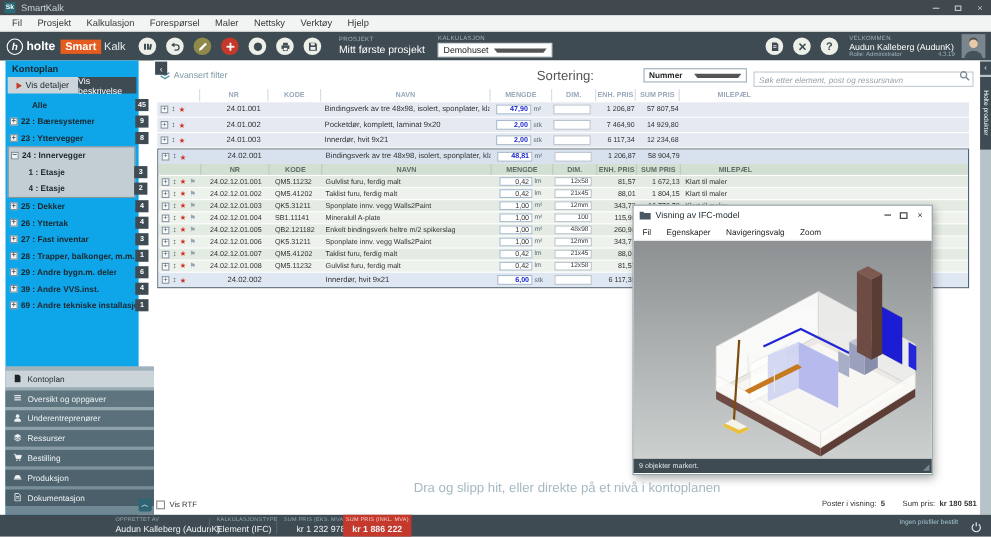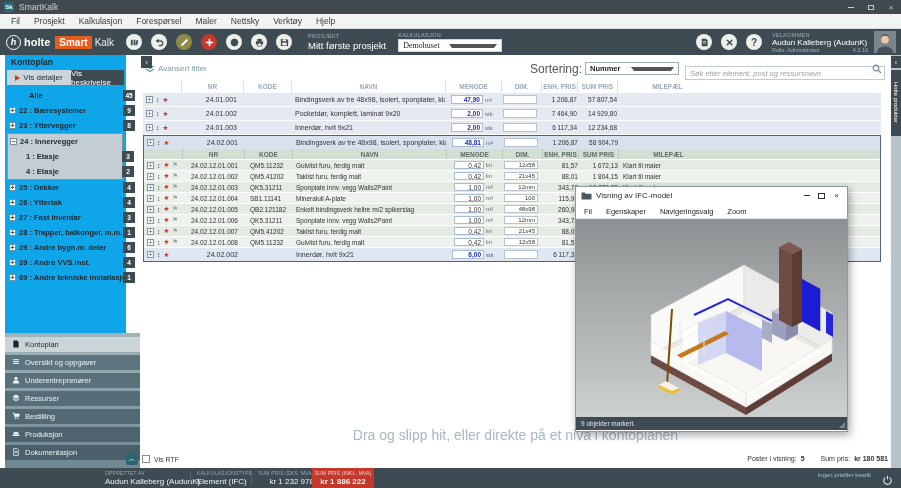--- a/index.html
+++ b/index.html
@@ -34,21 +34,21 @@
        display:flex;align-items:center;justify-content:center;flex:none;}
   .tic svg{width:9px;height:9px;fill:currentColor;}
   .tic.olive{background:#8f8a4a;color:#fff;}
   .tic.red{background:#c5392c;color:#fff;}
   .tic .qm{font-size:10px;font-weight:bold;color:#3e4b53;}
   .tblock{margin-left:16px;display:flex;flex-direction:column;justify-content:center;}
   .tlab{font-size:5.5px;color:#9fb2ba;letter-spacing:.3px;}
   .tval{font-size:9.5px;color:#fff;margin-top:1px;white-space:nowrap;}
   .selbox2{width:104px;height:13px;background:#fff;border:1px solid #cfd4d8;display:flex;
            align-items:center;font-size:8px;color:#222;margin-top:1px;}
-  .selbox2 span{margin-left:4px;flex:1;font-family:Liberation Serif, serif;}
+  .selbox2 span{margin-left:4px;flex:1;}
   .caret{width:0;height:0;border-left:3px solid transparent;border-right:3px solid transparent;
          border-top:4px solid #555;margin-right:4px;flex:none;}
   .tspacer{flex:1;}
   .rticons{display:flex;align-items:center;gap:9px;margin-right:10px;}
   .welk{width:96px;margin-right:6px;display:flex;flex-direction:column;}
   .wname{font-size:8px;color:#fff;white-space:nowrap;}
   .wrole{display:flex;font-size:5.5px;color:#9fb2ba;}
   .wver{margin-left:auto;}
   .avatar{width:22px;height:22px;margin-right:5px;flex:none;}
   
@@ -86,21 +86,21 @@
   .nitem.active{background:#cbd5d9;color:#1d262b;}
   .nav .nitem:nth-child(3){background:#5a707b;} .nav .nitem:nth-child(4){background:#566c77;}
   .nav .nitem:nth-child(5){background:#526873;} .nav .nitem:nth-child(6){background:#4e636e;}
   .nav .nitem:nth-child(7){background:#4a5f6a;}
   
   .main{position:absolute;left:140px;top:55px;width:751px;height:413px;background:#fff;}
   .frow{position:absolute;left:5px;top:6px;right:6px;height:15px;display:flex;align-items:center;}
   .flabel{font-size:8px;color:#7e98a2;margin-left:3px;}
   .sortlab{font-size:12px;color:#555;margin-right:3px;}
   .sortsel{width:94px;height:13px;border:1px solid #9cadba;background:#fff;display:flex;
-           align-items:center;font-size:7.5px;color:#222;font-weight:bold;}
+           align-items:center;font-size:7.5px;color:#222;font-weight:bold;margin-left:42px;}
   .sortsel span{margin-left:4px;flex:1;}
   .search{position:relative;width:200px;height:14px;margin-left:6px;}
   .search input{width:100%;height:100%;border:1px solid #c2cad0;font-size:7.5px;padding:0 16px 0 4px;
                 font-family:"Liberation Sans",sans-serif;}
   .search input::placeholder{font-style:italic;color:#9aa2a8;}
   .magicon{position:absolute;right:3px;top:2px;}
   
   .tbl{position:absolute;left:3px;top:26px;right:10px;}
   .thead{display:flex;height:11px;align-items:center;font-size:6.5px;color:#9aa9bb;font-weight:bold;}
   .thead .c{justify-content:center;padding:0;}
@@ -129,21 +129,21 @@
   .srow{height:10px;font-size:6.5px;background:#e4ebe3;}
   .srow.alt{background:#edf2ec;}
   .srow .box{color:#333;font-weight:normal;width:30px;height:8px;}
   .srow .dimbox{height:8px;}
   .grp{border:1px solid #53626e;margin-top:1px;background:#fff;}
   .xbox{width:7px;height:7px;border:1px solid #8795a0;background:#fafbfb;font-size:7px;line-height:5px;
         text-align:center;color:#4a5a64;flex:none;}
   .ud{font-size:7px;color:#3e4b53;font-weight:bold;}
   .st{font-size:6.5px;color:#cf3126;}
   .fl{font-size:6.5px;color:#92a4ad;}
-  .dz{position:absolute;top:372px;left:0;right:0;text-align:center;font-size:14px;color:#a5b9c1;}
+  .dz{position:absolute;top:381px;left:0;right:0;text-align:center;font-size:12px;color:#a5b9c1;}
   
   .rtfband{position:absolute;left:126px;top:452px;height:14px;display:flex;align-items:center;gap:4px;z-index:6;}
   .upbtn{width:12px;height:12px;background:#2f6573;border-radius:2px;display:flex;align-items:center;
          justify-content:center;color:#fff;font-size:7px;}
   .chk{width:8px;height:8px;background:#fff;border:1px solid #8a8a8a;}
   .rtflab{font-size:7px;color:#333;}
   .viewstats{position:absolute;right:13px;top:455px;font-size:7px;color:#333;z-index:6;display:flex;gap:4px;align-items:center;}
   .viewstats b{font-weight:bold;}
   .vs-gap{width:8px;}
   

